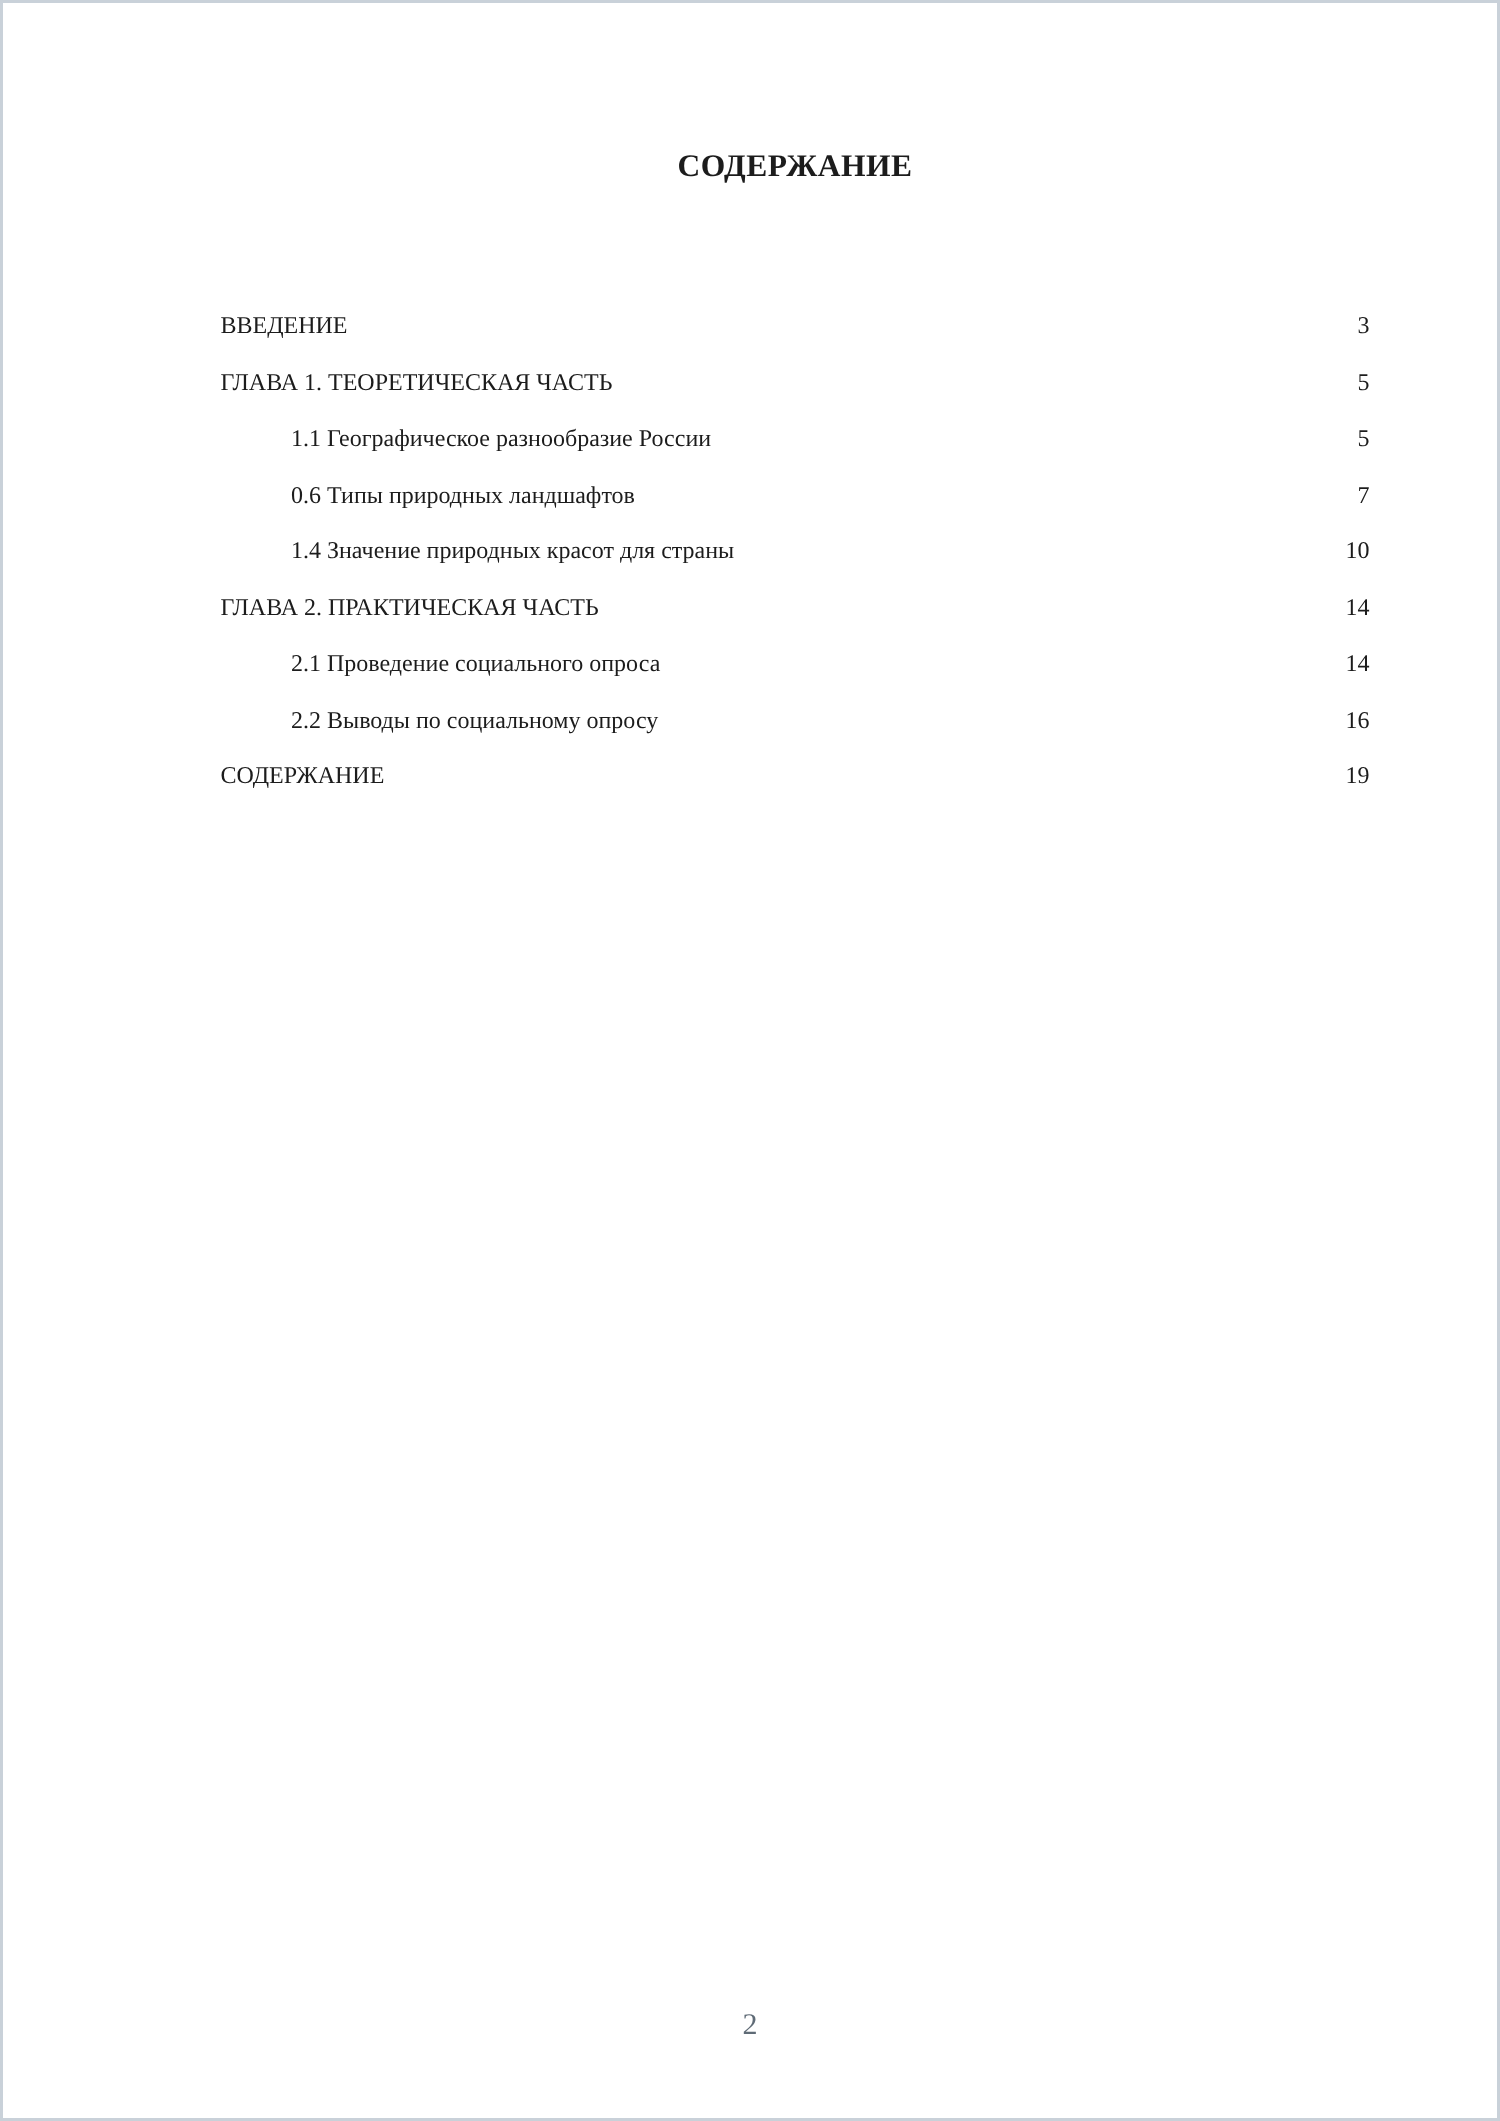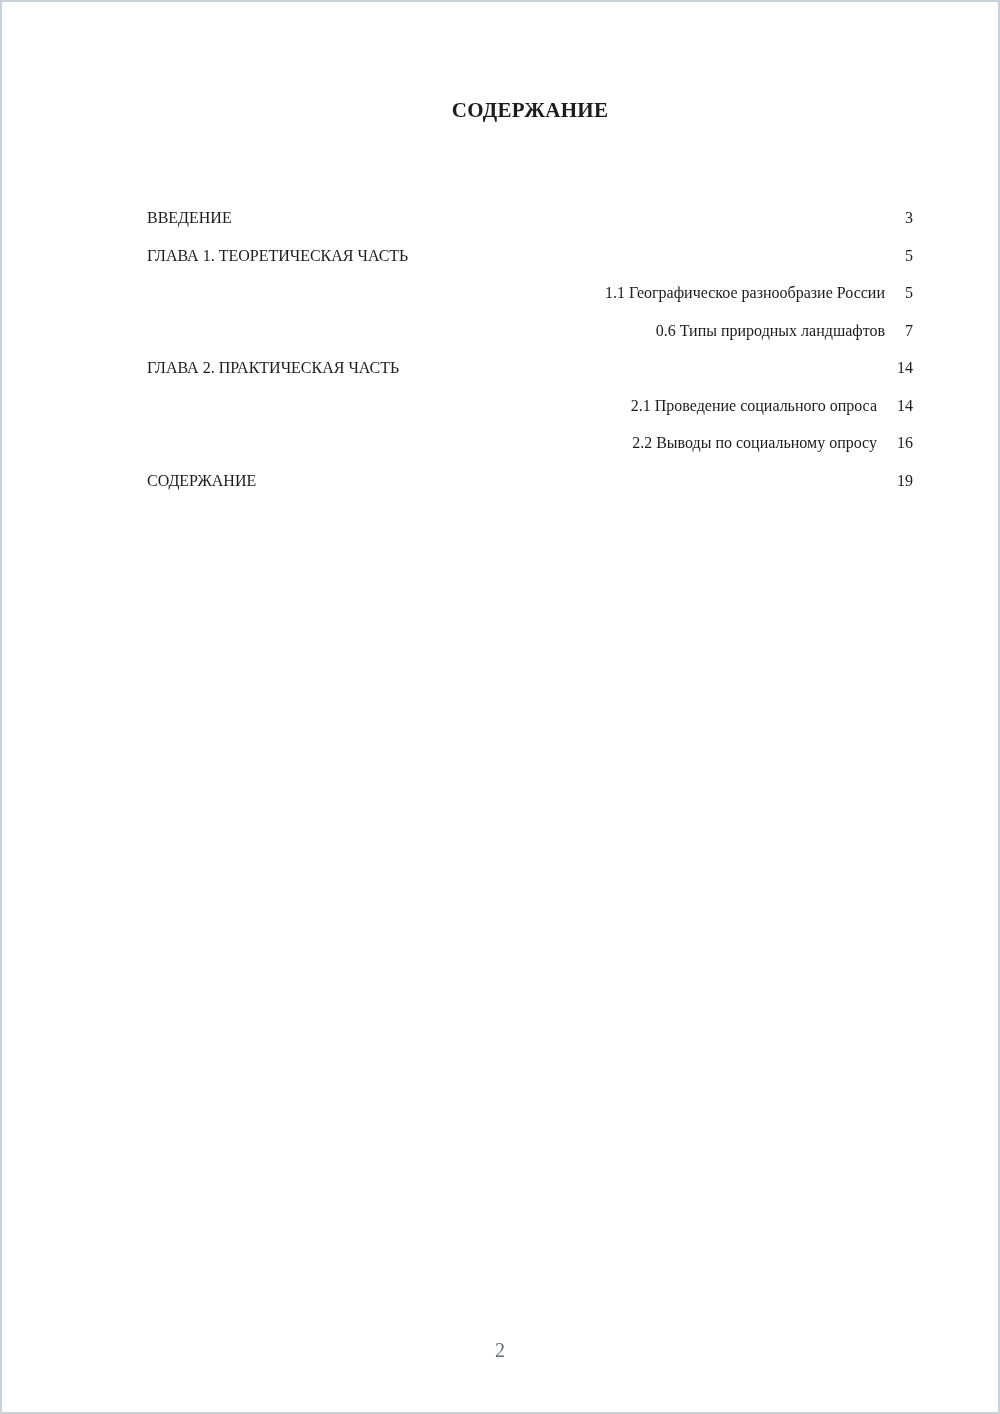--- a/index.html
+++ b/index.html
@@ -28,21 +28,21 @@
   .toc-row {
     display: flex;
     justify-content: space-between;
     align-items: baseline;
     font-size: 16px;
     line-height: 37.5px;
     white-space: nowrap;
   }
   .toc-row .toc-label { flex: 1 1 auto; overflow: hidden; }
   .toc-row .toc-page { flex: 0 0 auto; text-align: right; padding-left: 20px; }
-  .toc-row.indent .toc-label { padding-left: 47px; text-align: right; }
+  .toc-row.indent .toc-label { padding-left: 47px; }
   .page-number {
     position: absolute;
     left: 0;
     right: 0;
     bottom: 50px;
     text-align: center;
     font-size: 20px;
     color: #5f6b76;
   }
 </style>
@@ -69,20 +69,24 @@
       <span class="toc-label">1.1 Географическое разнообразие России</span>
       <span class="toc-page">5</span>
     </div>
 
     <div class="toc-row indent">
       <span class="toc-label">0.6 Типы природных ландшафтов</span>
       <span class="toc-page">7</span>
     </div>
 
 
+    <div class="toc-row indent">
+      <span class="toc-label">1.4 Значение природных красот для страны</span>
+      <span class="toc-page">10</span>
+    </div>
 
     <div class="toc-row">
       <span class="toc-label">ГЛАВА 2. ПРАКТИЧЕСКАЯ ЧАСТЬ</span>
       <span class="toc-page">14</span>
     </div>
 
     <div class="toc-row indent">
       <span class="toc-label">2.1 Проведение социального опроса</span>
       <span class="toc-page">14</span>
     </div>

